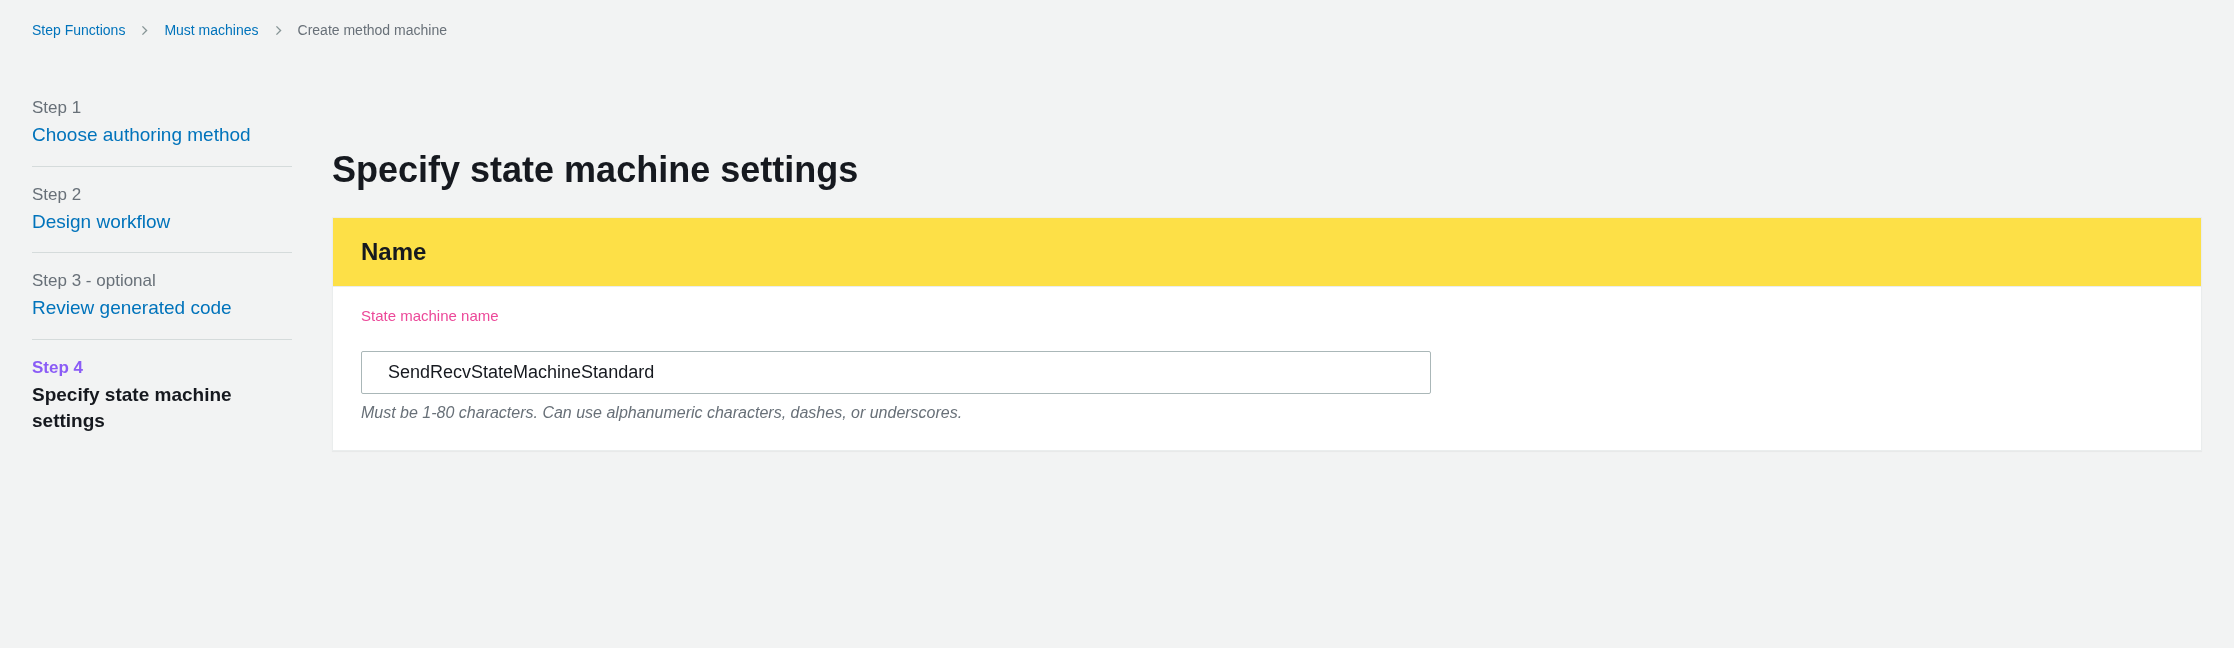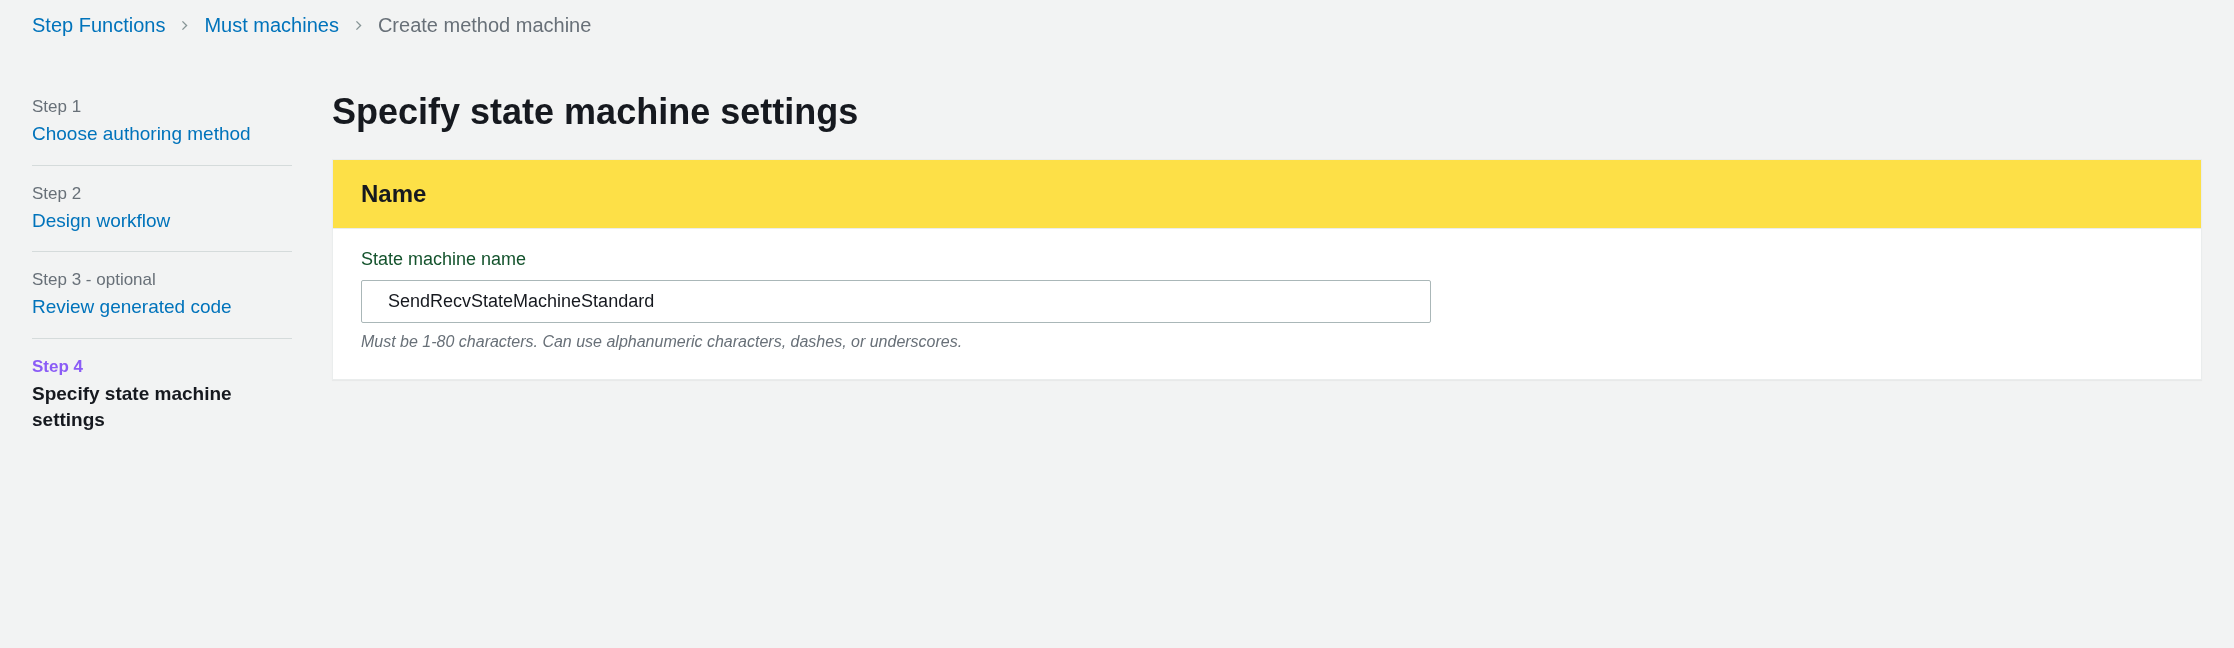--- a/index.html
+++ b/index.html
@@ -16,22 +16,22 @@
     .container {
       display: flex;
       flex-direction: column;
       padding: 0 0 40px 0;
     }
     
     .breadcrumb {
       display: flex;
       align-items: center;
       gap: 14px;
-      padding: 14px 0 14px 32px;
-      font-size: 20px;
+      padding: 22px 0 14px 32px;
+      font-size: 14px;
     }
     .breadcrumb a {
       color: #0073bb;
       text-decoration: none;
       cursor: pointer;
     }
     .breadcrumb .sep {
       color: #879596;
       display: inline-flex;
       align-items: center;
@@ -42,21 +42,21 @@
       stroke: #879596;
       stroke-width: 2;
       fill: none;
     }
     .breadcrumb .current {
       color: #687078;
     }
     
     .layout {
       display: flex;
-      align-items: flex-start;
+      align-items: flex-end;
       padding: 40px 32px 0 32px;
       gap: 40px;
     }
     
     .sidebar {
       width: 260px;
       flex-shrink: 0;
     }
     .step {
       padding: 6px 0 18px 0;
@@ -111,23 +111,23 @@
     }
     .panel-header h2 {
       font-size: 24px;
       font-weight: 700;
       color: #16191f;
     }
     .panel-body {
       padding: 20px 28px 28px 28px;
     }
     .field-label {
-      font-size: 18px;
-      color: #14532d;
-      margin-bottom: 10px;
+      font-size: 15px;
+      color: #ec4899;
+      margin-bottom: 27px;
       display: block;
     }
     .text-input {
       width: 100%;
       max-width: 1070px;
       padding: 8px 26px;
       font-size: 18px;
       border: 1px solid #aab7b8;
       border-radius: 2px;
       background: #fff;

